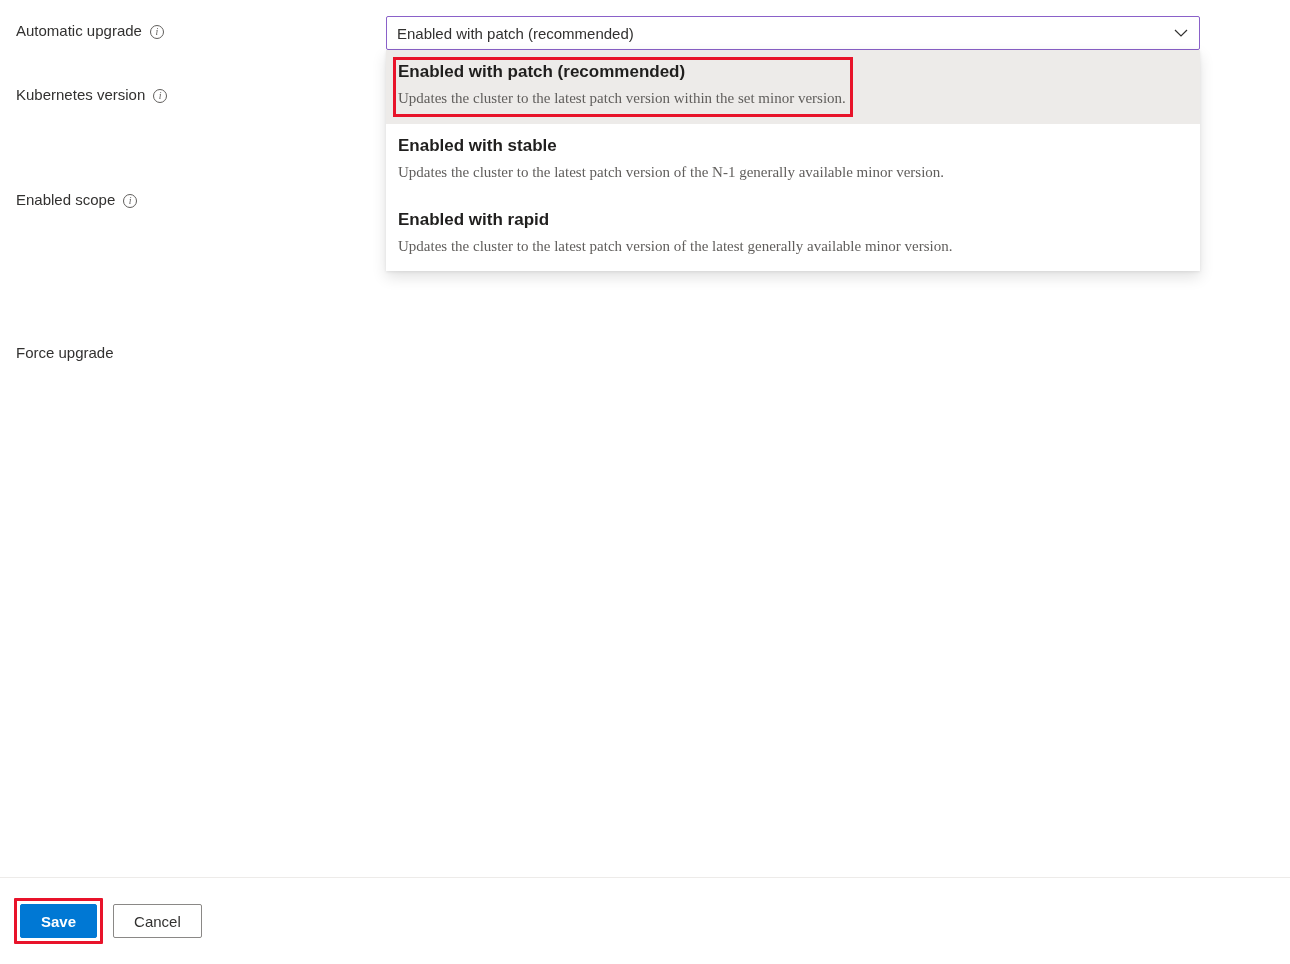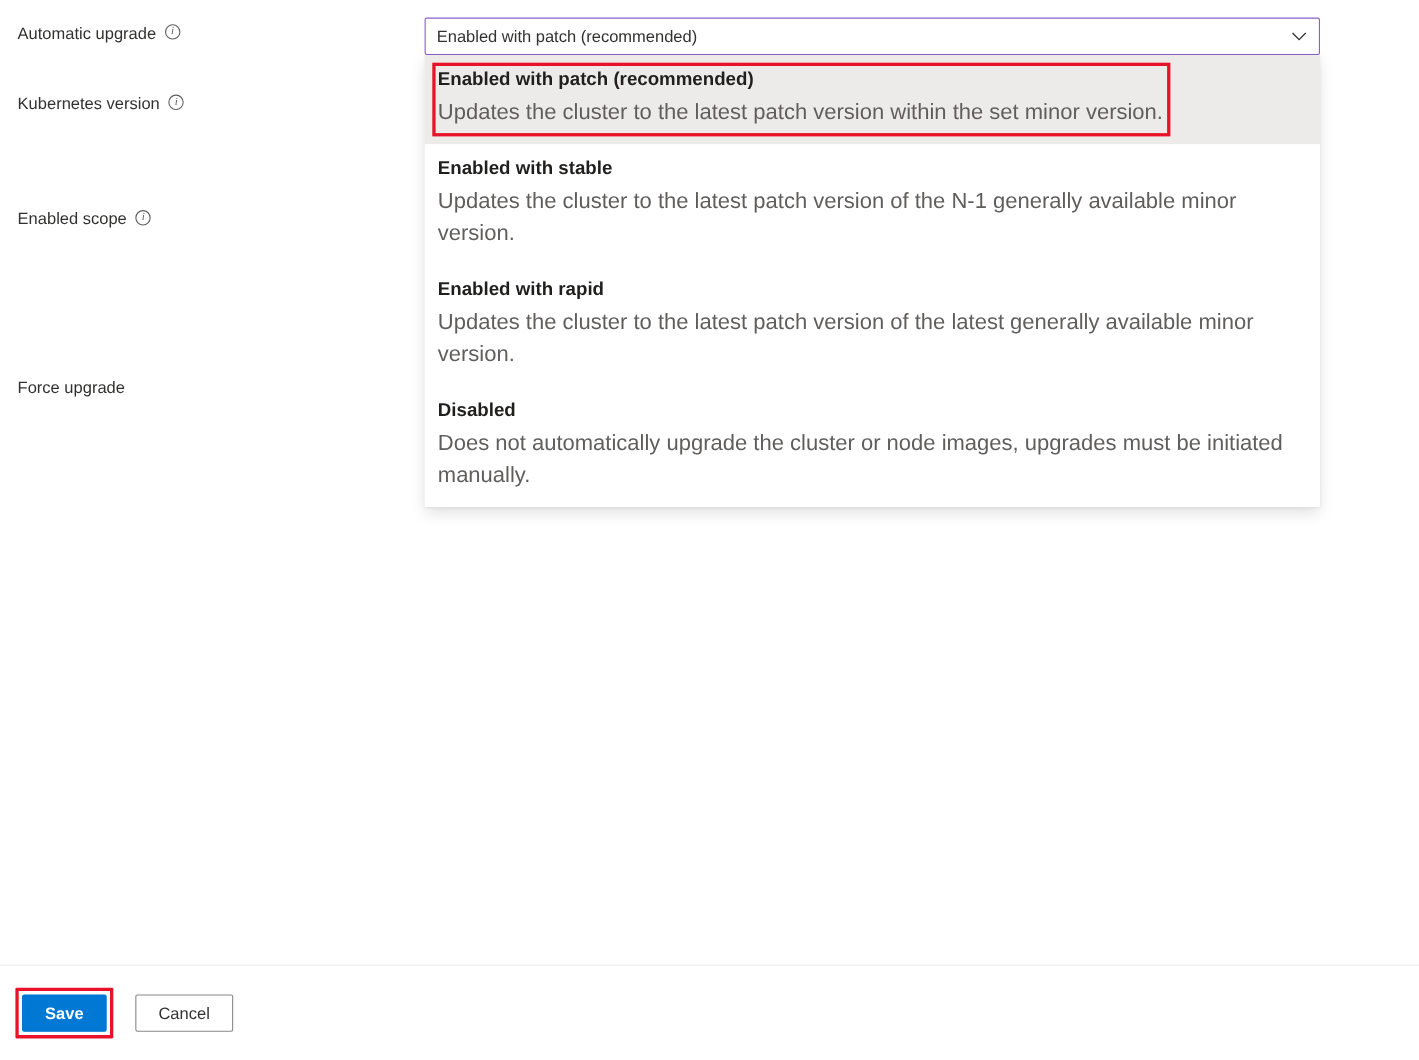--- a/index.html
+++ b/index.html
@@ -17,21 +17,21 @@
     }
     .form-row {
       display: flex;
       align-items: flex-start;
       margin-bottom: 8px;
     }
     .label-col {
       width: 370px;
       flex-shrink: 0;
       display: flex;
-      align-items: flex-start;
+      align-items: flex-end;
       gap: 8px;
       padding-top: 6px;
     }
     .label-text {
       color: #323130;
       font-size: 15px;
     }
     .info-icon {
       width: 14px;
       height: 14px;
@@ -85,42 +85,44 @@
     .option.selected {
       background: #edebe9;
     }
     .option-title {
       font-weight: 600;
       font-size: 17px;
       color: #201f1e;
       margin-bottom: 6px;
     }
     .option-desc {
-      font-size: 20px;
+      font-size: 15px;
       color: #605e5c;
       line-height: 1.45;
+      font-family: Liberation Serif, serif;
     }
     .highlight-box {
       border: 3px solid #e8132a;
       padding: 2px 4px 4px 2px;
       margin: -5px -7px -7px -5px;
       display: inline-block;
     }
     .row-spacer-1 { height: 22px; }
     .row-spacer-2 { height: 74px; }
     .row-spacer-3 { height: 122px; }
 
     .footer {
       position: absolute;
       bottom: 0;
       left: 0;
       right: 0;
       border-top: 1px solid #edebe9;
       padding: 20px 14px;
       display: flex;
+      gap: 10px;
       align-items: center;
     }
     .btn {
       height: 34px;
       padding: 0 20px;
       font-size: 15px;
       border-radius: 2px;
       cursor: pointer;
       display: inline-flex;
       align-items: center;
@@ -136,21 +138,20 @@
     .save-highlight {
       border: 3px solid #e8132a;
       padding: 3px;
       display: inline-block;
       border-radius: 1px;
     }
     .btn-secondary {
       background: #fff;
       color: #323130;
       border: 1px solid #8a8886;
-      margin-left: 20px;
     }
   </style>
 </head>
 <body>
 
 <div class="form-area">
 
   <div class="form-row">
     <div class="label-col">
       <span class="label-text">Automatic upgrade</span>
@@ -178,24 +179,20 @@
           <div class="option-title">Enabled with stable</div>
           <div class="option-desc">Updates the cluster to the latest patch version of the N-1 generally available minor version.</div>
         </div>
 
         <div class="option">
           <div class="option-title">Enabled with rapid</div>
           <div class="option-desc">Updates the cluster to the latest patch version of the latest generally available minor version.</div>
         </div>
 
 
-        <div class="option">
-          <div class="option-title">Disabled</div>
-          <div class="option-desc">Does not automatically upgrade the cluster or node images, upgrades must be initiated manually.</div>
-        </div>
 
       </div>
     </div>
   </div>
 
   <div class="row-spacer-1"></div>
 
   <div class="form-row">
     <div class="label-col">
       <span class="label-text">Kubernetes version</span>

